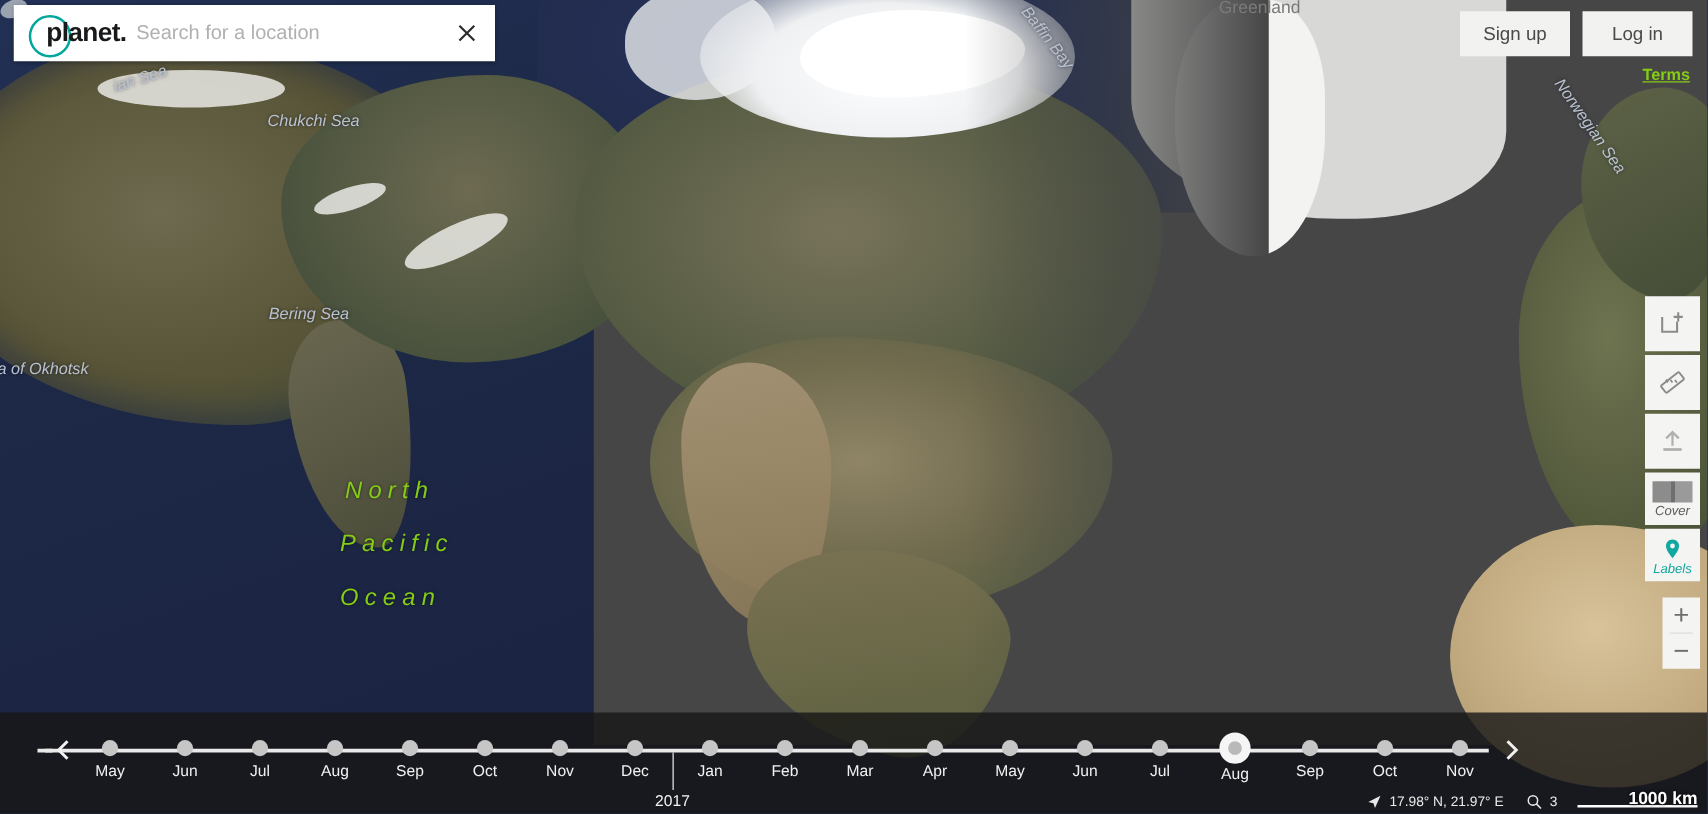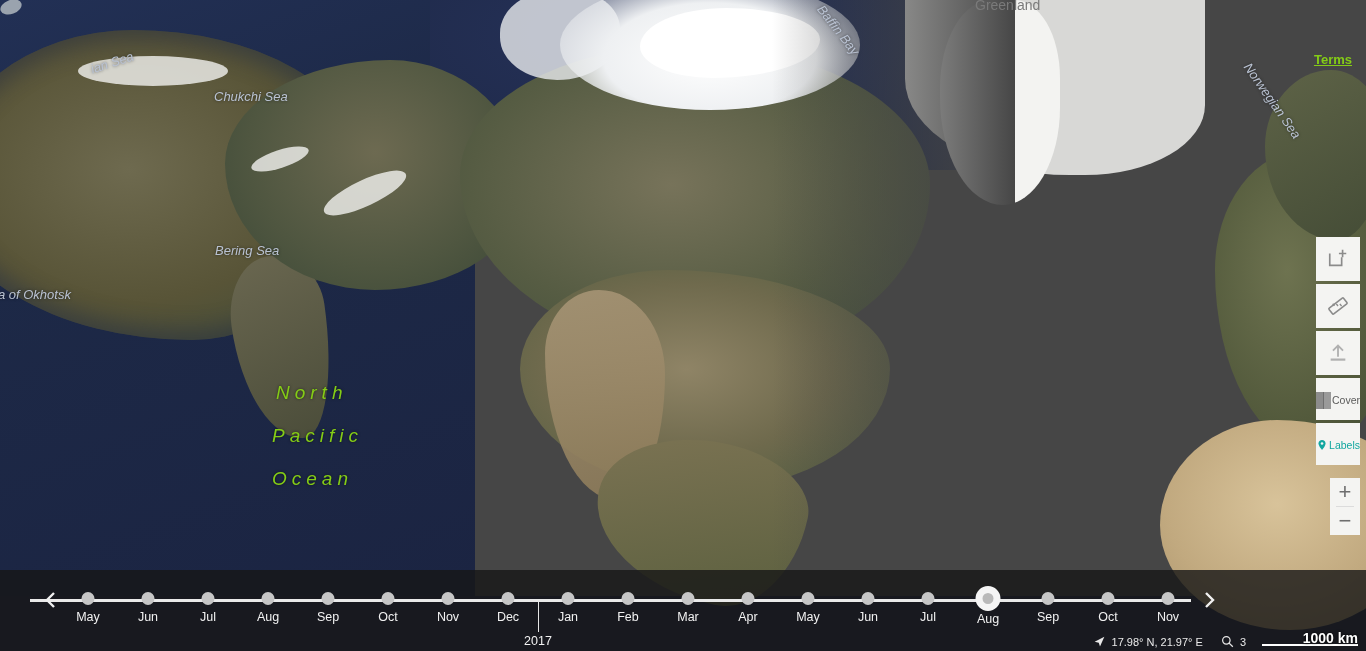--- a/index.html
+++ b/index.html
@@ -103,21 +103,21 @@
     border:0;cursor:pointer;font-family:"Liberation Sans",sans-serif;
     display:flex;align-items:center;justify-content:center;}
   .terms{position:absolute;right:14px;top:52px;color:#84cc16;font-size:13px;
     text-decoration:underline;cursor:pointer;font-weight:600;}
 
   
   .toolbar{position:absolute;right:6px;top:237px;width:44px;display:flex;flex-direction:column;gap:3px;}
   .tool{width:44px;height:44px;background:#f4f4f2;display:flex;align-items:center;justify-content:center;
     cursor:pointer;}
   .tool svg{width:22px;height:22px;}
-  .tool.layer{height:42px;flex-direction:row;gap:1px;padding-top:2px;box-sizing:border-box;}
+  .tool.layer{height:42px;flex-direction:column;gap:1px;padding-top:2px;box-sizing:border-box;font-style:italic;}
   .tool .thumb{width:32px;height:17px;background:
     linear-gradient(90deg,#8c8c8c 0 45%,#6f6f6f 45% 55%,#9a9a9a 55% 100%);}
   .tool .tlabel{font-size:10.5px;color:#5c5c5c;line-height:12px;}
   .tool.active .tlabel{color:#12a7a0;}
   .zoomgrp{position:absolute;right:6px;top:478px;width:30px;background:#f4f4f2;}
   .zoom-btn{width:30px;height:28px;display:flex;align-items:center;justify-content:center;
     cursor:pointer;color:#6e6e6e;font-size:22px;line-height:1;user-select:none;}
   .zoom-sep{height:1px;background:#dcdcdc;margin:0 6px;}
 
   
@@ -197,21 +197,39 @@
     <div class="map-label sea" style="left:-18px;top:287px;">Sea of Okhotsk</div>
     <div class="map-label sea" style="left:90px;top:55px;transform:rotate(-18deg);">ian Sea</div>
     <div class="map-label sea" style="left:826px;top:2px;transform:rotate(52deg);transform-origin:left top;">Baffin Bay</div>
     <div class="map-label sea" style="left:1253px;top:60px;transform:rotate(55deg);transform-origin:left top;">Norwegian Sea</div>
     <div class="map-label land" style="left:975px;top:-3px;font-size:14px;">Greenland</div>
     <div class="map-label ocean" style="left:276px;top:382px;">North</div>
     <div class="map-label ocean" style="left:272px;top:425px;">Pacific</div>
     <div class="map-label ocean" style="left:272px;top:468px;">Ocean</div>
   </div>
 
-
+  <div class="searchbar">
+    <div class="logo">
+      <div class="logo-mark">
+        <div class="logo-ring"></div>
+        <div class="logo-text">planet.</div>
+      </div>
+    </div>
+    <input class="search-input" type="text" placeholder="Search for a location" style="">
+    <button class="clear-btn">
+      <svg viewBox="0 0 20 20">
+        <path d="M3 3 L17 17 M17 3 L3 17" stroke="#2a2a2a" stroke-width="2" fill="none"></path>
+      </svg>
+    </button>
+  </div>
+
+  <div class="auth">
+    <button class="auth-btn">Sign up</button>
+    <button class="auth-btn">Log in</button>
+  </div>
   <div class="terms">Terms</div>
 
   <div class="toolbar">
     <div class="tool">
       <svg viewBox="0 0 24 24">
         <path d="M3 6 v13 h13 v-9" stroke="#8b8b8b" stroke-width="1.8" fill="none"></path>
         <path d="M17 2 v8 M13 6 h8" stroke="#8b8b8b" stroke-width="1.8" fill="none"></path>
       </svg>
     </div>
     <div class="tool">

